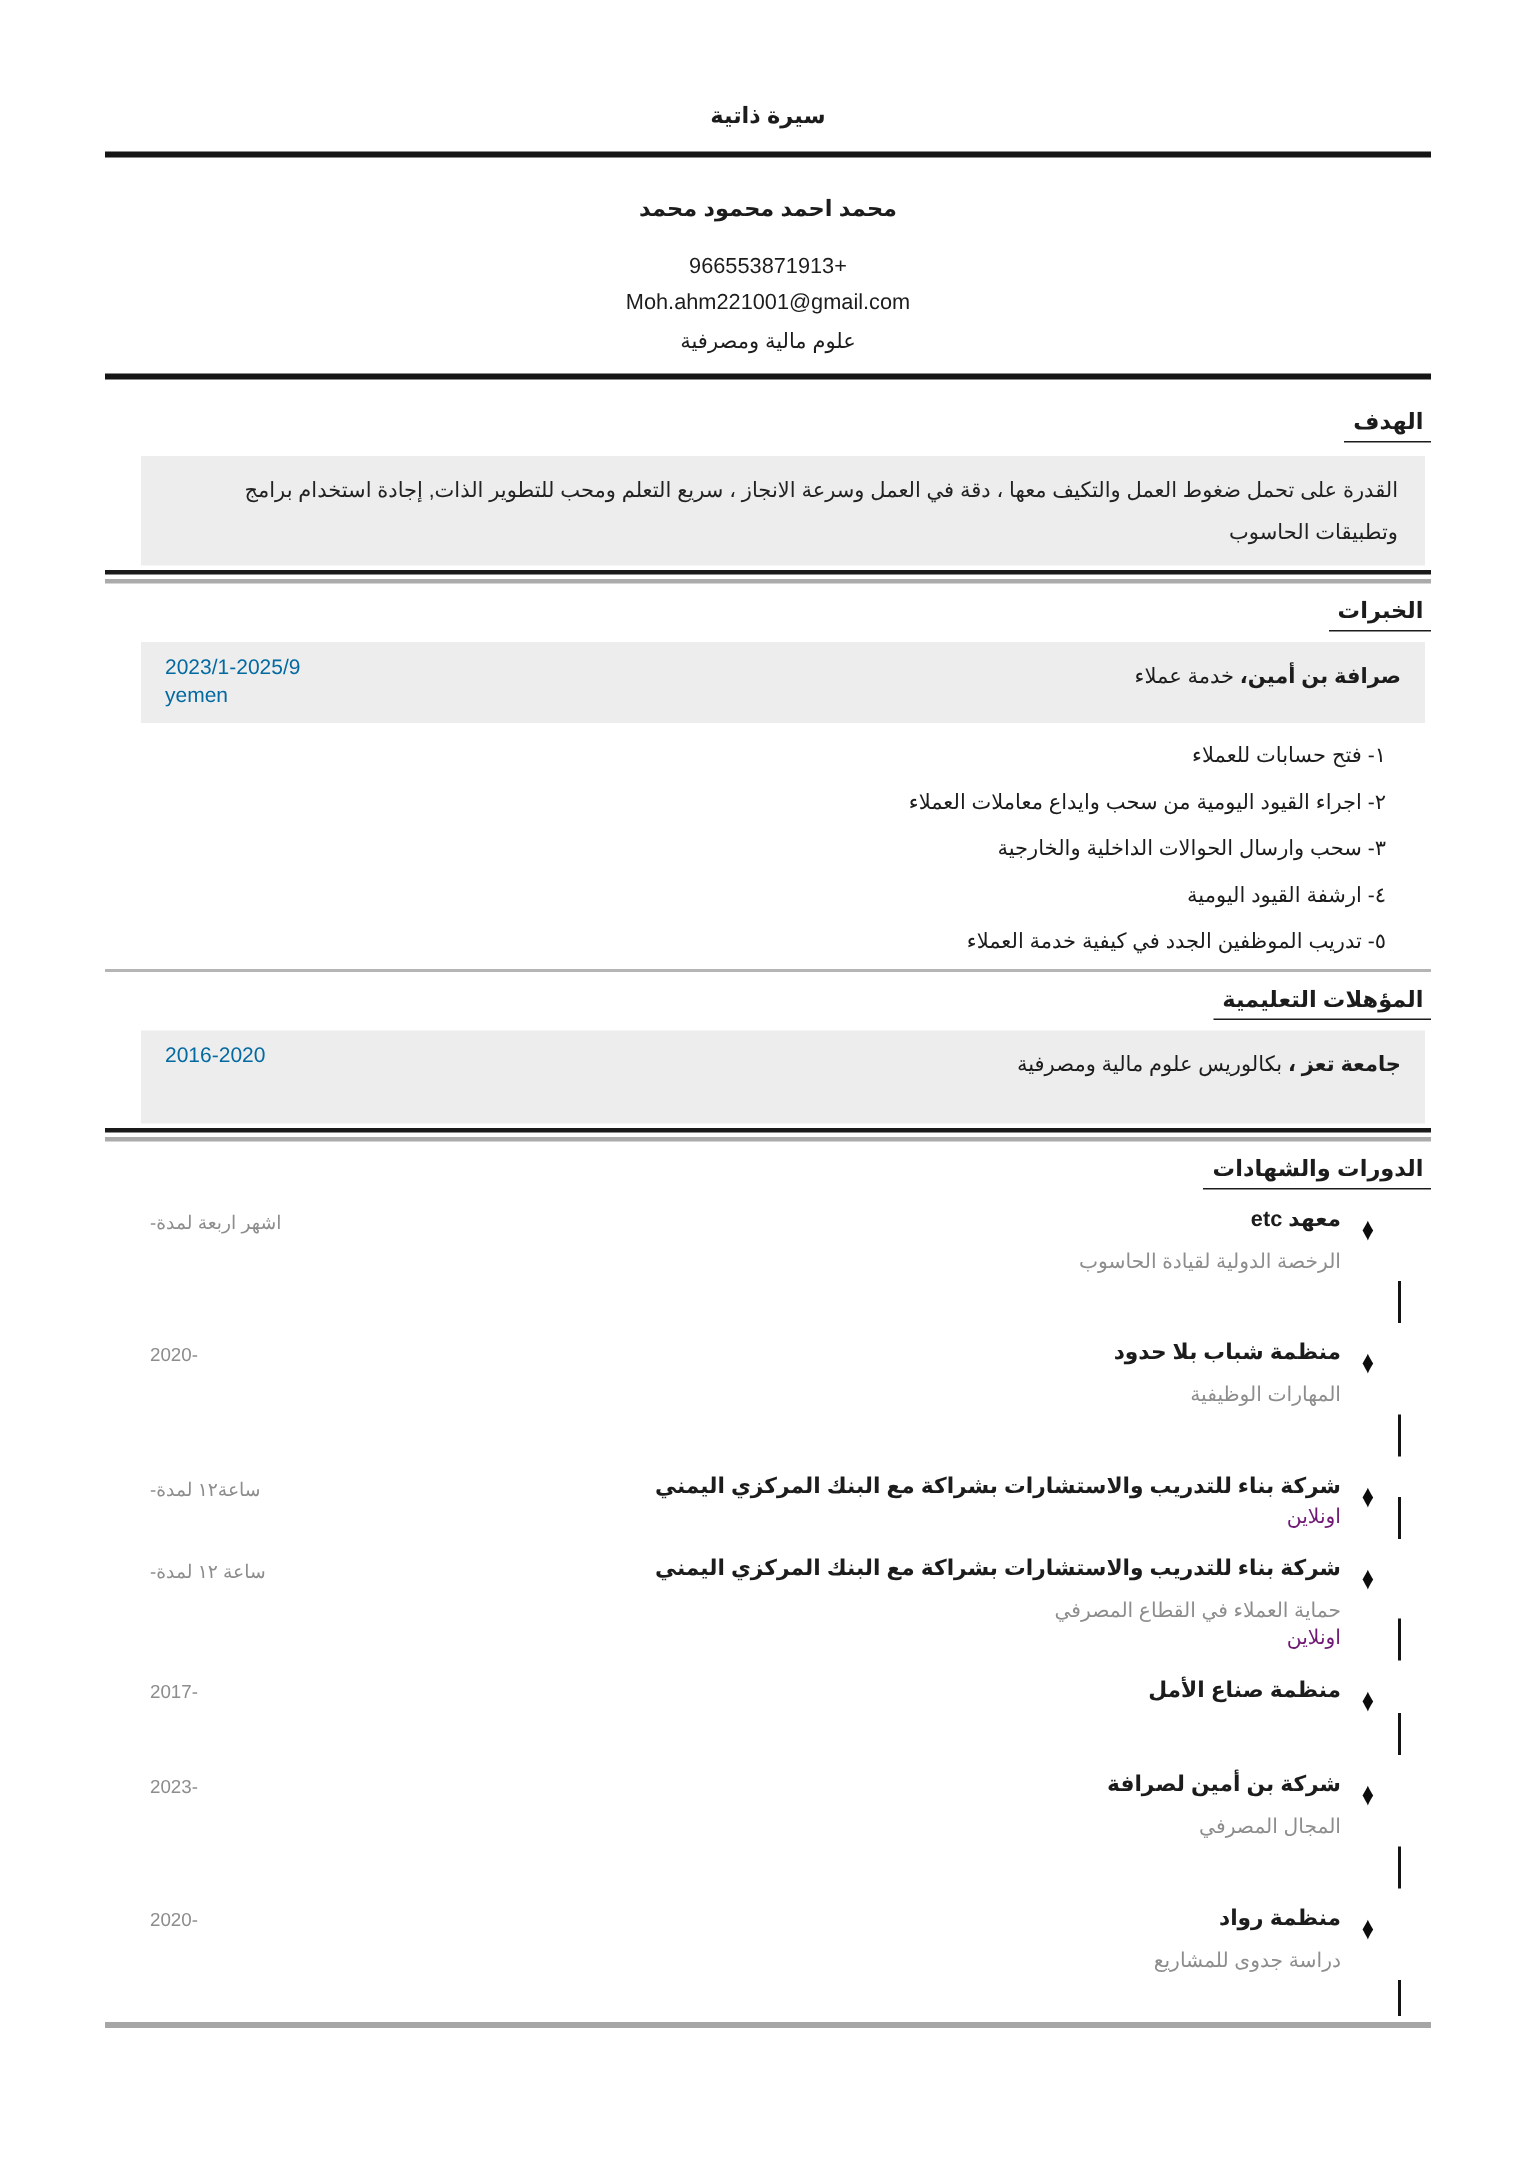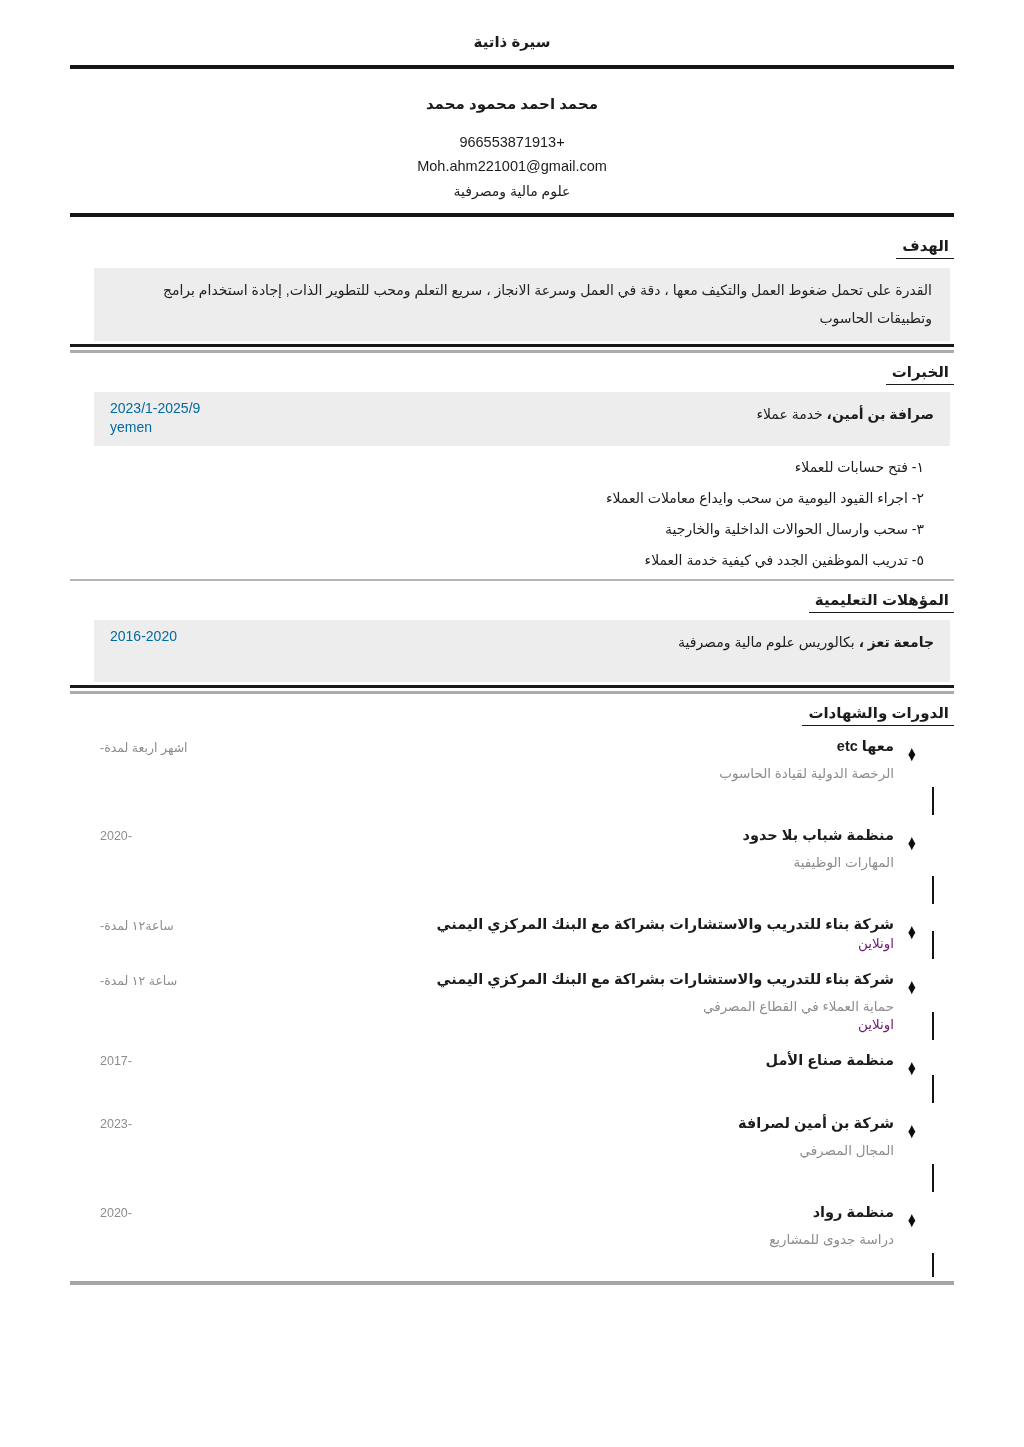--- a/index.html
+++ b/index.html
@@ -4,21 +4,21 @@
 <style>
   html,body{margin:0;padding:0;background:#ffffff;}
   .page{
     width:1024px;height:1447px;background:#ffffff;position:relative;
     font-family:"Liberation Sans","DejaVu Sans",sans-serif;
     color:#1c1c1c;direction:rtl;overflow:hidden;box-sizing:border-box;
   }
   .content{margin:0 70px;}
   .ltr{direction:ltr;unicode-bidi:isolate;}
   
-  .doc-title{padding-top:33px;text-align:center;font-size:15px;font-weight:bold;line-height:18px;}
+  .doc-title{padding-top:33px;text-align:center;font-size:15px;font-weight:bold;line-height:18px;margin-top:36px;}
   .rule-thick{height:4px;background:#151515;margin-top:14px;}
   .rule-thick.second{margin-top:13px;}
   .person-name{margin-top:26px;text-align:center;font-size:15px;font-weight:bold;line-height:18px;}
   .contact{ text-align:center;font-size:14.5px;line-height:18px;}
   .phone{margin-top:20px;}
   .email{margin-top:6px;}
   .field{margin-top:7px;font-size:14px;}
   
   .sec-heading{margin-top:20px;text-align:right;font-size:15px;font-weight:bold;}
   .sec-heading .hd{display:inline-block;border-bottom:1.6px solid #1c1c1c;padding:0 5px 3px 6px;line-height:18px;}
@@ -79,20 +79,21 @@
       </div>
       <div class="side ltr">
         <div>2023/1-2025/9</div>
         <div>yemen</div>
       </div>
     </div>
     <div class="duties">
       <div class="duty">١- فتح حسابات للعملاء</div>
       <div class="duty">٢- اجراء القيود اليومية من سحب وايداع معاملات العملاء</div>
       <div class="duty">٣- سحب وارسال الحوالات الداخلية والخارجية</div>
+      <div class="duty">٤- ارشفة القيود اليومية</div>
       <div class="duty">٥- تدريب الموظفين الجدد في كيفية خدمة العملاء</div>
     </div>
     <div class="rule-gray-thin"></div>
 
     <div class="sec-heading h-mid">
       <span class="hd">المؤهلات التعليمية</span>
     </div>
     <div class="row-box edu-box">
       <div class="main">
         <b>جامعة تعز ،</b><span> بكالوريس علوم مالية ومصرفية</span>
@@ -101,21 +102,21 @@
     </div>
     <div class="rule-dark"></div>
     <div class="rule-gray"></div>
 
     <div class="sec-heading h-mid">
       <span class="hd">الدورات والشهادات</span>
     </div>
 
     <div class="citem">
       <span class="diamond">♦</span>
-      <div class="ctitle">معها etc</div>
+      <div class="ctitle">معهد etc</div>
       <div class="csub">الرخصة الدولية لقيادة الحاسوب</div>
 
       <div class="cperiod">-اشهر اربعة لمدة</div>
     </div>
     <div class="conn"></div>
 
     <div class="citem">
       <span class="diamond">♦</span>
       <div class="ctitle">منظمة شباب بلا حدود</div>
       <div class="csub">المهارات الوظيفية</div>

